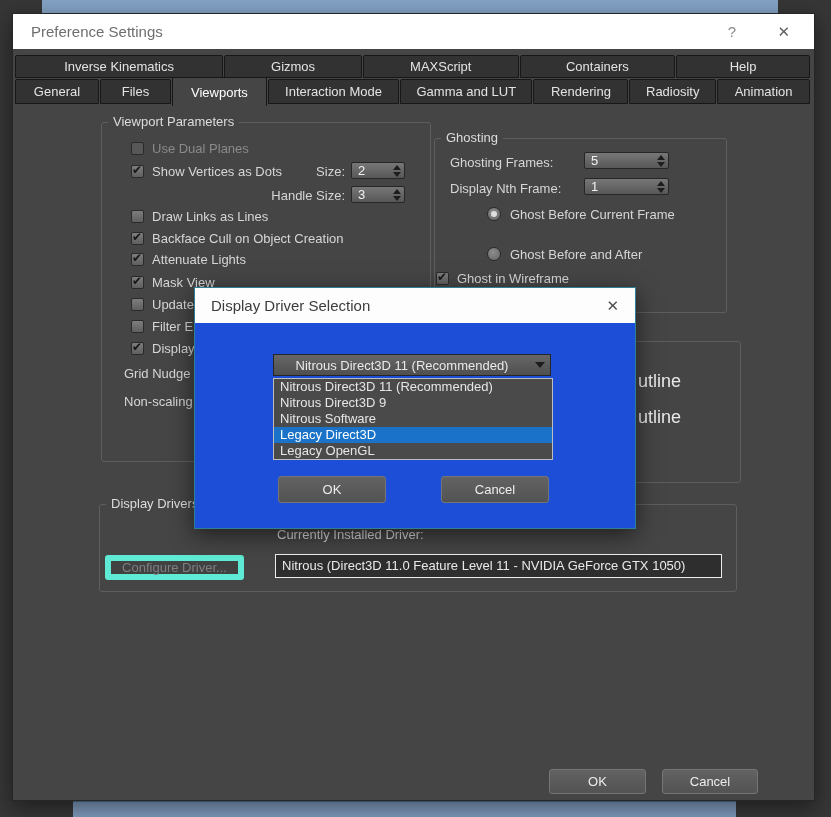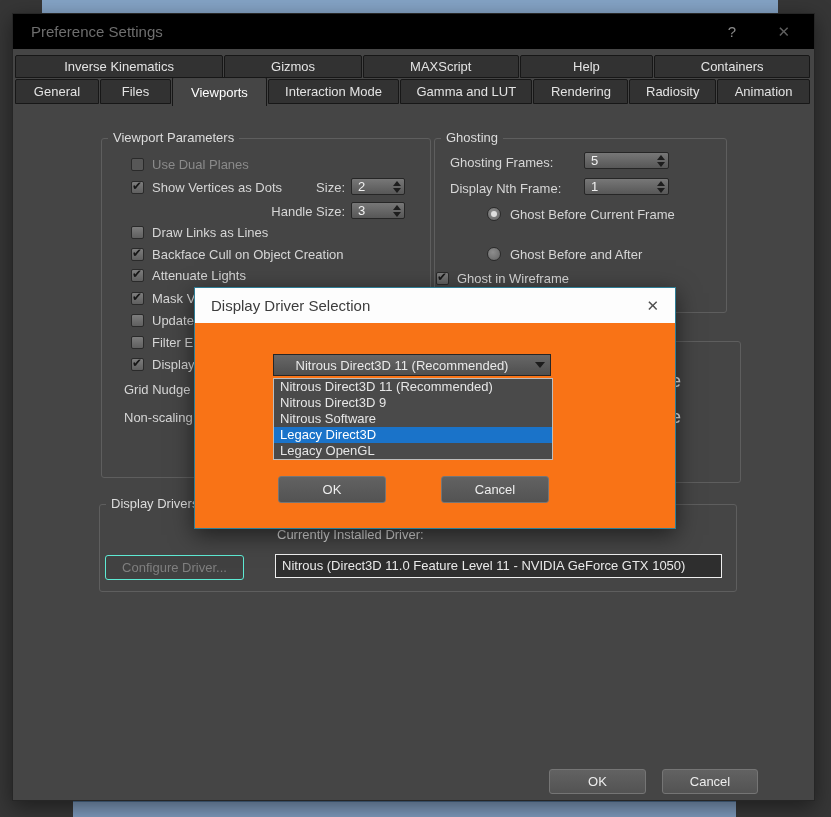--- a/index.html
+++ b/index.html
@@ -5,21 +5,21 @@
   * { margin:0; padding:0; box-sizing:border-box; }
   html,body { width:831px; height:817px; }
   body { position:relative; background:#363636; font-family:"Liberation Sans", sans-serif; overflow:hidden; }
 
   
   .strip-top { position:absolute; left:42px; top:0; width:736px; height:13px; background:#84a3c5; }
   .strip-bottom { position:absolute; left:73px; top:800px; width:663px; height:17px; background:#7d99bb; border-top:2px solid #4e6f92; }
 
   
   .main-dialog { position:absolute; left:12px; top:13px; width:803px; height:788px; background:#454545; border:1px solid #262626; box-shadow:0 6px 20px rgba(0,0,0,.45); z-index:1; }
-  .titlebar { position:absolute; left:0; top:0; right:0; height:35px; background:#000000; }
+  .titlebar { position:absolute; left:0; top:0; right:0; height:35px; background:#ffffff; }
   .titlebar .title { position:absolute; left:18px; top:0; line-height:35px; font-size:15px; color:#6e6e6e; }
   .titlebar .help { position:absolute; right:78px; top:0; line-height:35px; font-size:15px; color:#8a8a8a; cursor:default; }
   .titlebar .close { position:absolute; right:24px; top:0; line-height:35px; font-size:15px; color:#5f5f5f; cursor:default; }
 
   
   .tabs { position:absolute; left:2px; right:4px; display:flex; gap:1px; }
   .tabs-row1 { top:41px; height:23px; }
   .tabs-row2 { top:65px; height:25px; }
   .tab { background:#323232; border:1px solid #171717; border-radius:2px 2px 0 0; color:#e3e3e3; font-size:13px; display:flex; align-items:center; justify-content:center; white-space:nowrap; overflow:hidden; cursor:default; }
   .tab.active { background:#454545; color:#ffffff; position:relative; margin-top:-2px; height:29px; border-bottom:none; z-index:3; }
@@ -47,28 +47,28 @@
   
   .spinner { position:absolute; height:17px; background:linear-gradient(#777777,#575757); border:1px solid #262626; border-radius:2px; display:flex; align-items:center; }
   .spinner .val { flex:1; font-size:13px; color:#f0f0f0; padding-left:6px; }
   .spin-arrows { width:14px; display:flex; flex-direction:column; align-items:center; gap:2px; cursor:default; }
   .tri-up { width:0; height:0; border-left:4px solid transparent; border-right:4px solid transparent; border-bottom:5px solid #1d1d1d; }
   .tri-dn { width:0; height:0; border-left:4px solid transparent; border-right:4px solid transparent; border-top:5px solid #1d1d1d; }
 
   
   .btn { position:absolute; background:linear-gradient(#626262,#535353); border:1px solid #757575; border-radius:3px; color:#ededed; font-size:13px; display:flex; align-items:center; justify-content:center; cursor:default; }
   .btn-dark { position:absolute; background:#2c2c2c; border:1px solid #1d1d1d; border-radius:3px; color:#e9e9e9; font-size:13px; display:flex; align-items:center; justify-content:center; cursor:default; }
-  .btn-disabled { position:absolute; background:#414141; border:1px solid #5eead4; border-radius:3px; color:#7f7f7f; font-size:13px; display:flex; align-items:center; justify-content:center; cursor:default; }
+  .btn-disabled { position:absolute; background:#414141; border:6px solid #5eead4; border-radius:3px; color:#7f7f7f; font-size:13px; display:flex; align-items:center; justify-content:center; cursor:default; }
 
   .driver-field { position:absolute; background:#2e2e2e; border:1px solid #eeeeee; color:#eaeaea; font-size:13px; line-height:22px; padding:0 6px; white-space:nowrap; overflow:hidden; }
 
   .fragment { position:absolute; font-size:18px; color:#e8e8e8; white-space:nowrap; }
 
   
-  .driver-dialog { position:absolute; left:194px; top:287px; width:482px; height:242px; background:#f97316; border:1px solid #2e7e96; box-shadow:0 6px 22px rgba(0,0,0,.55); z-index:10; }
+  .driver-dialog { position:absolute; left:194px; top:287px; width:442px; height:242px; background:#1d4ed8; border:1px solid #2e7e96; box-shadow:0 6px 22px rgba(0,0,0,.55); z-index:10; }
   .driver-dialog .dtitle { position:absolute; left:0; top:0; right:0; height:35px; background:#fdfdfd; }
   .driver-dialog .dtitle .title { position:absolute; left:16px; line-height:35px; font-size:15px; color:#3c3c3c; }
   .driver-dialog .dtitle .close { position:absolute; right:16px; line-height:35px; font-size:15px; color:#4f4f4f; cursor:default; }
 
   .combo { position:absolute; left:78px; top:66px; width:278px; height:22px; background:linear-gradient(#676767,#4f4f4f); border:1px solid #262626; display:flex; align-items:center; cursor:default; }
   .combo .val { flex:1; text-align:center; font-size:13px; color:#e9e9e9; white-space:nowrap; overflow:hidden; }
   .combo .arrow { width:20px; display:flex; justify-content:center; }
   .combo .arrow .tri { width:0; height:0; border-left:5px solid transparent; border-right:5px solid transparent; border-top:6px solid #1c1c1c; }
 
   .dd-list { position:absolute; left:78px; top:90px; width:280px; background:#4a4a4a; border:1px solid #bdbdbd; }
@@ -85,35 +85,35 @@
   <div class="titlebar">
     <span class="title">Preference Settings</span>
     <span class="help">?</span>
     <span class="close">✕</span>
   </div>
 
   <div class="tabs tabs-row1">
     <div class="tab" style="flex:208">Inverse Kinematics</div>
     <div class="tab" style="flex:137">Gizmos</div>
     <div class="tab" style="flex:155">MAXScript</div>
+    <div class="tab" style="flex:155">Containers</div>
     <div class="tab" style="flex:133">Help</div>
-    <div class="tab" style="flex:155">Containers</div>
   </div>
   <div class="tabs tabs-row2">
     <div class="tab" style="flex:83">General</div>
     <div class="tab" style="flex:70">Files</div>
     <div class="tab active" style="flex:94">Viewports</div>
     <div class="tab" style="flex:131">Interaction Mode</div>
     <div class="tab" style="flex:132">Gamma and LUT</div>
     <div class="tab" style="flex:94">Rendering</div>
     <div class="tab" style="flex:86">Radiosity</div>
     <div class="tab" style="flex:92">Animation</div>
   </div>
 
-  <div class="grp" style="left:88px; top:124px; width:330px; height:340px;padding-left:20px;">
+  <div class="grp" style="left:88px; top:108px; width:330px; height:340px;padding-left:20px;">
     <span class="grp-label">Viewport Parameters</span>
 
     <div class="cbrow" style="left:29px; top:17px;">
       <span class="cb disabled"></span>
       <span class="lbl dim">Use Dual Planes</span>
     </div>
     <div class="cbrow" style="left:29px; top:40px;">
       <span class="cb checked"></span>
       <span class="lbl">Show Vertices as Dots</span>
     </div>

